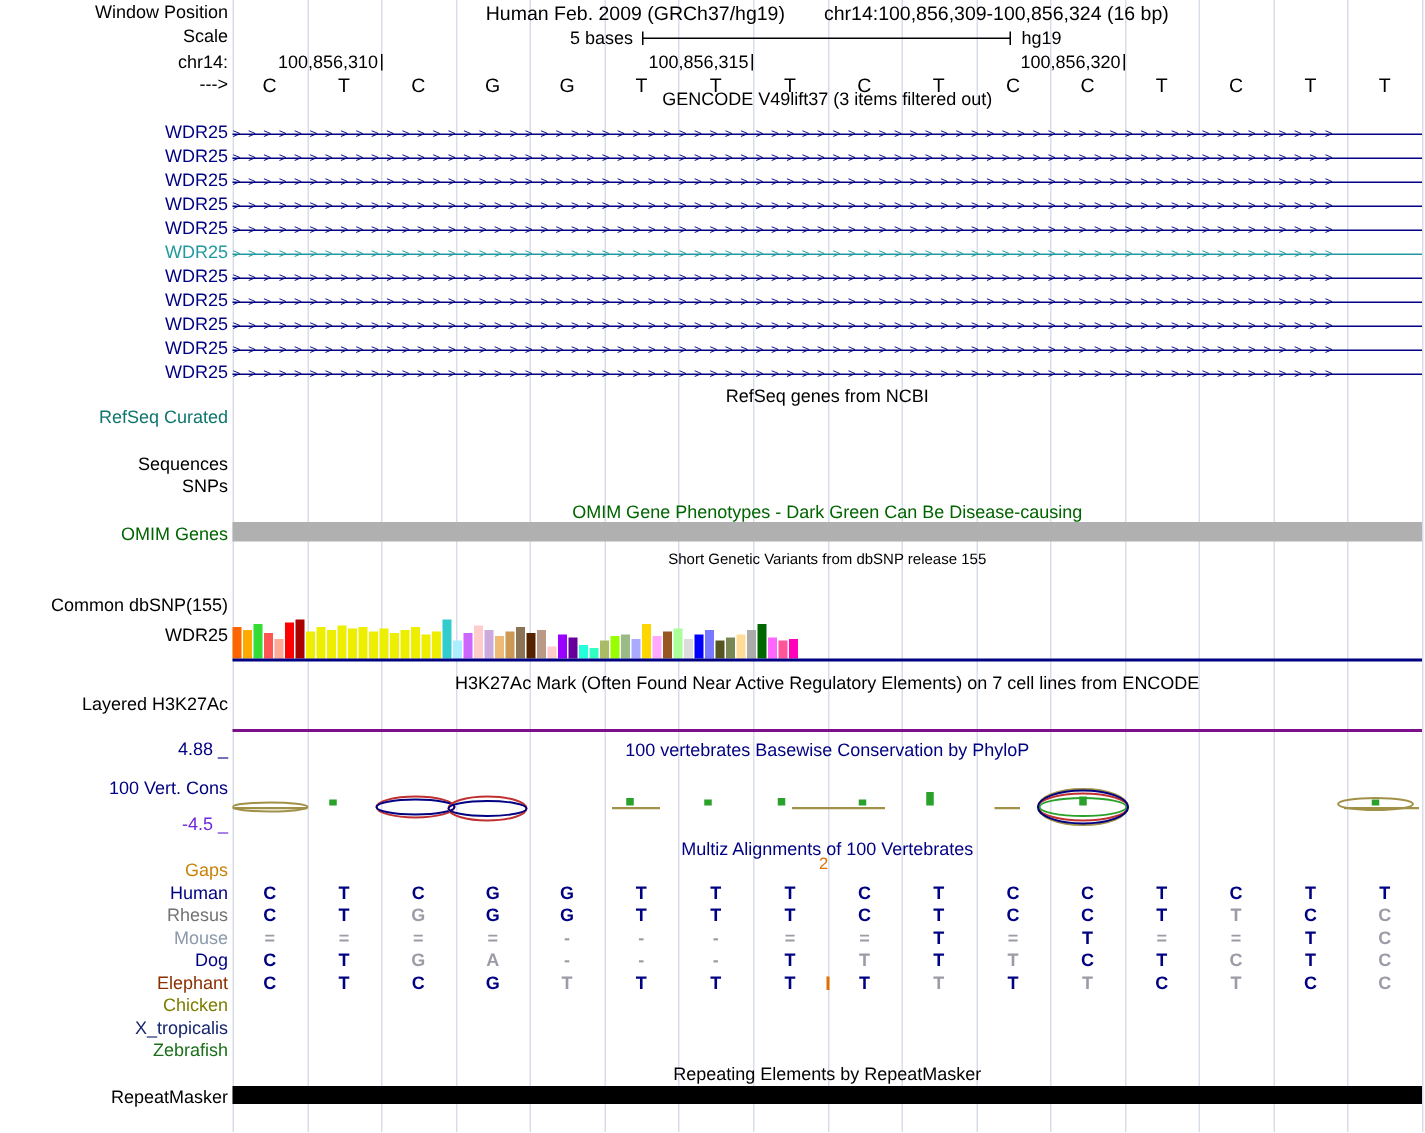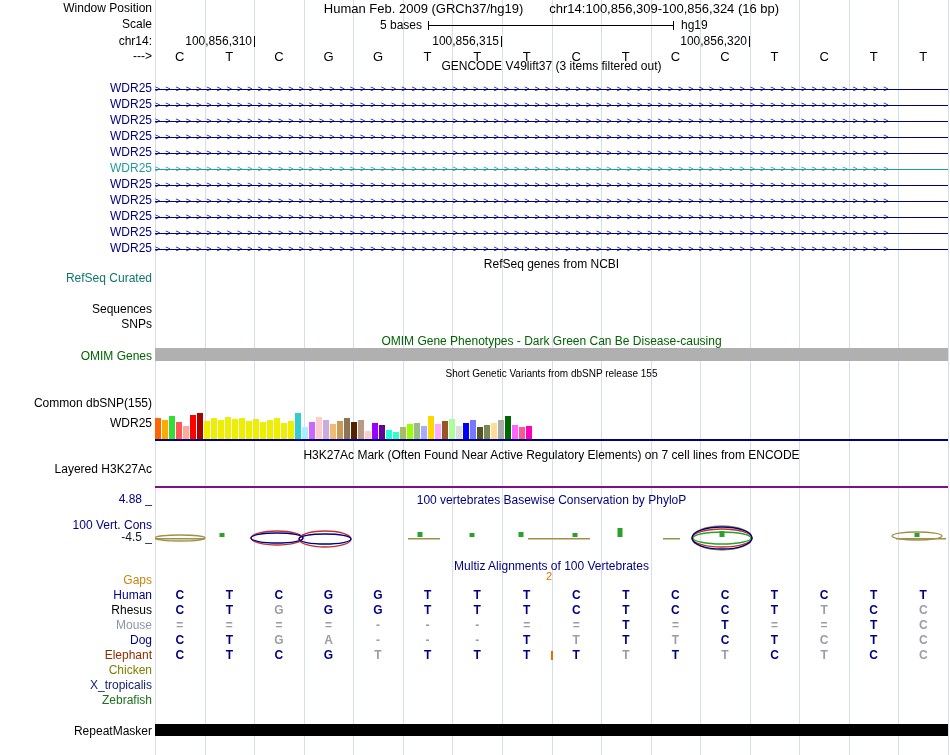--- a/index.html
+++ b/index.html
@@ -195,21 +195,21 @@
     </div>
   <div class="hbar" style="top:439px;height:2px;background:#000082;"></div>
 
   <div class="head" style="top:449px;">H3K27Ac Mark (Often Found Near Active Regulatory Elements) on 7 cell lines from ENCODE</div>
   <div class="lblL" style="top:463px;">Layered H3K27Ac</div>
   <div class="hbar" style="top:486px;height:2px;background:#7D0E8C;"></div>
 
   <div class="lblL" style="top:493px;color:#000082;">4.88 _</div>
   <div class="head" style="top:494px;color:#000082;">100 vertebrates Basewise Conservation by PhyloP</div>
   <div class="lblL" style="top:519px;color:#000082;">100 Vert. Cons</div>
-  <div class="lblL" style="top:531px;color:#0f172a;">-4.5 _</div>
+  <div class="lblL" style="top:543px;color:#6d28d9;">-4.5 _</div>
   <svg id="conssvg" style="left:155px;top:505px;" width="793" height="56" viewBox="0 0 793 56">
       <rect x="0" y="33" width="50" height="1.5" fill="#A09048"></rect>
       <rect x="253" y="33" width="32" height="1.5" fill="#A09048"></rect>
       <rect x="373" y="33" width="62" height="1.5" fill="#A09048"></rect>
       <rect x="508" y="33" width="17" height="1.5" fill="#A09048"></rect>
       <rect x="741" y="33" width="50" height="1.5" fill="#A09048"></rect>
       <ellipse cx="122" cy="33" rx="26" ry="7" fill="none" stroke="#C03030" stroke-width="1.3"></ellipse>
       <ellipse cx="122" cy="33" rx="26" ry="5" fill="none" stroke="#000082" stroke-width="1.3"></ellipse>
       <ellipse cx="170" cy="34" rx="26" ry="8" fill="none" stroke="#C03030" stroke-width="1.3"></ellipse>
       <ellipse cx="170" cy="34" rx="26" ry="5" fill="none" stroke="#000082" stroke-width="1.3"></ellipse>
@@ -243,21 +243,21 @@
       <div class="mzc" style="left: 452.375px; width: 49.5625px; top: 589px; color: rgb(0, 0, 130);">T</div>
       <div class="mzc" style="left: 501.938px; width: 49.5625px; top: 589px; color: rgb(0, 0, 130);">T</div>
       <div class="mzc" style="left: 551.5px; width: 49.5625px; top: 589px; color: rgb(0, 0, 130);">C</div>
       <div class="mzc" style="left: 601.062px; width: 49.5625px; top: 589px; color: rgb(0, 0, 130);">T</div>
       <div class="mzc" style="left: 650.625px; width: 49.5625px; top: 589px; color: rgb(0, 0, 130);">C</div>
       <div class="mzc" style="left: 700.188px; width: 49.5625px; top: 589px; color: rgb(0, 0, 130);">C</div>
       <div class="mzc" style="left: 749.75px; width: 49.5625px; top: 589px; color: rgb(0, 0, 130);">T</div>
       <div class="mzc" style="left: 799.312px; width: 49.5625px; top: 589px; color: rgb(0, 0, 130);">C</div>
       <div class="mzc" style="left: 848.875px; width: 49.5625px; top: 589px; color: rgb(0, 0, 130);">T</div>
       <div class="mzc" style="left: 898.438px; width: 49.5625px; top: 589px; color: rgb(0, 0, 130);">T</div>
-      <div class="lblL" style="top: 604px; color: #000000;">Rhesus</div>
+      <div class="lblL" style="top: 604px; color: #737373;">Rhesus</div>
       <div class="mzc" style="left: 155px; width: 49.5625px; top: 604px; color: rgb(0, 0, 130);">C</div>
       <div class="mzc" style="left: 204.562px; width: 49.5625px; top: 604px; color: rgb(0, 0, 130);">T</div>
       <div class="mzc" style="left: 254.125px; width: 49.5625px; top: 604px; color: rgb(156, 156, 168);">G</div>
       <div class="mzc" style="left: 303.688px; width: 49.5625px; top: 604px; color: rgb(0, 0, 130);">G</div>
       <div class="mzc" style="left: 353.25px; width: 49.5625px; top: 604px; color: rgb(0, 0, 130);">G</div>
       <div class="mzc" style="left: 402.812px; width: 49.5625px; top: 604px; color: rgb(0, 0, 130);">T</div>
       <div class="mzc" style="left: 452.375px; width: 49.5625px; top: 604px; color: rgb(0, 0, 130);">T</div>
       <div class="mzc" style="left: 501.938px; width: 49.5625px; top: 604px; color: rgb(0, 0, 130);">T</div>
       <div class="mzc" style="left: 551.5px; width: 49.5625px; top: 604px; color: rgb(0, 0, 130);">C</div>
       <div class="mzc" style="left: 601.062px; width: 49.5625px; top: 604px; color: rgb(0, 0, 130);">T</div>
@@ -317,16 +317,17 @@
       <div class="mzc" style="left: 749.75px; width: 49.5625px; top: 649px; color: rgb(0, 0, 130);">C</div>
       <div class="mzc" style="left: 799.312px; width: 49.5625px; top: 649px; color: rgb(156, 156, 168);">T</div>
       <div class="mzc" style="left: 848.875px; width: 49.5625px; top: 649px; color: rgb(0, 0, 130);">C</div>
       <div class="mzc" style="left: 898.438px; width: 49.5625px; top: 649px; color: rgb(156, 156, 168);">C</div>
       <div class="lblL" style="top: 664px; color: rgb(125, 125, 0);">Chicken</div>
       <div class="lblL" style="top: 679px; color: rgb(22, 36, 110);">X_tropicalis</div>
       <div class="lblL" style="top: 694px; color: rgb(26, 112, 26);">Zebrafish</div>
       <div style="position: absolute; left: 551px; top: 651px; width: 2px; height: 9px; background: rgb(224, 112, 0);"></div>
     </div>
 
+  <div class="head" style="top:710px;">Repeating Elements by RepeatMasker</div>
   <div class="hbar" style="top:724px;height:12px;background:#000;"></div>
   <div class="lblL" style="top:725px;">RepeatMasker</div>
 
 </div>
 
 </body></html>

